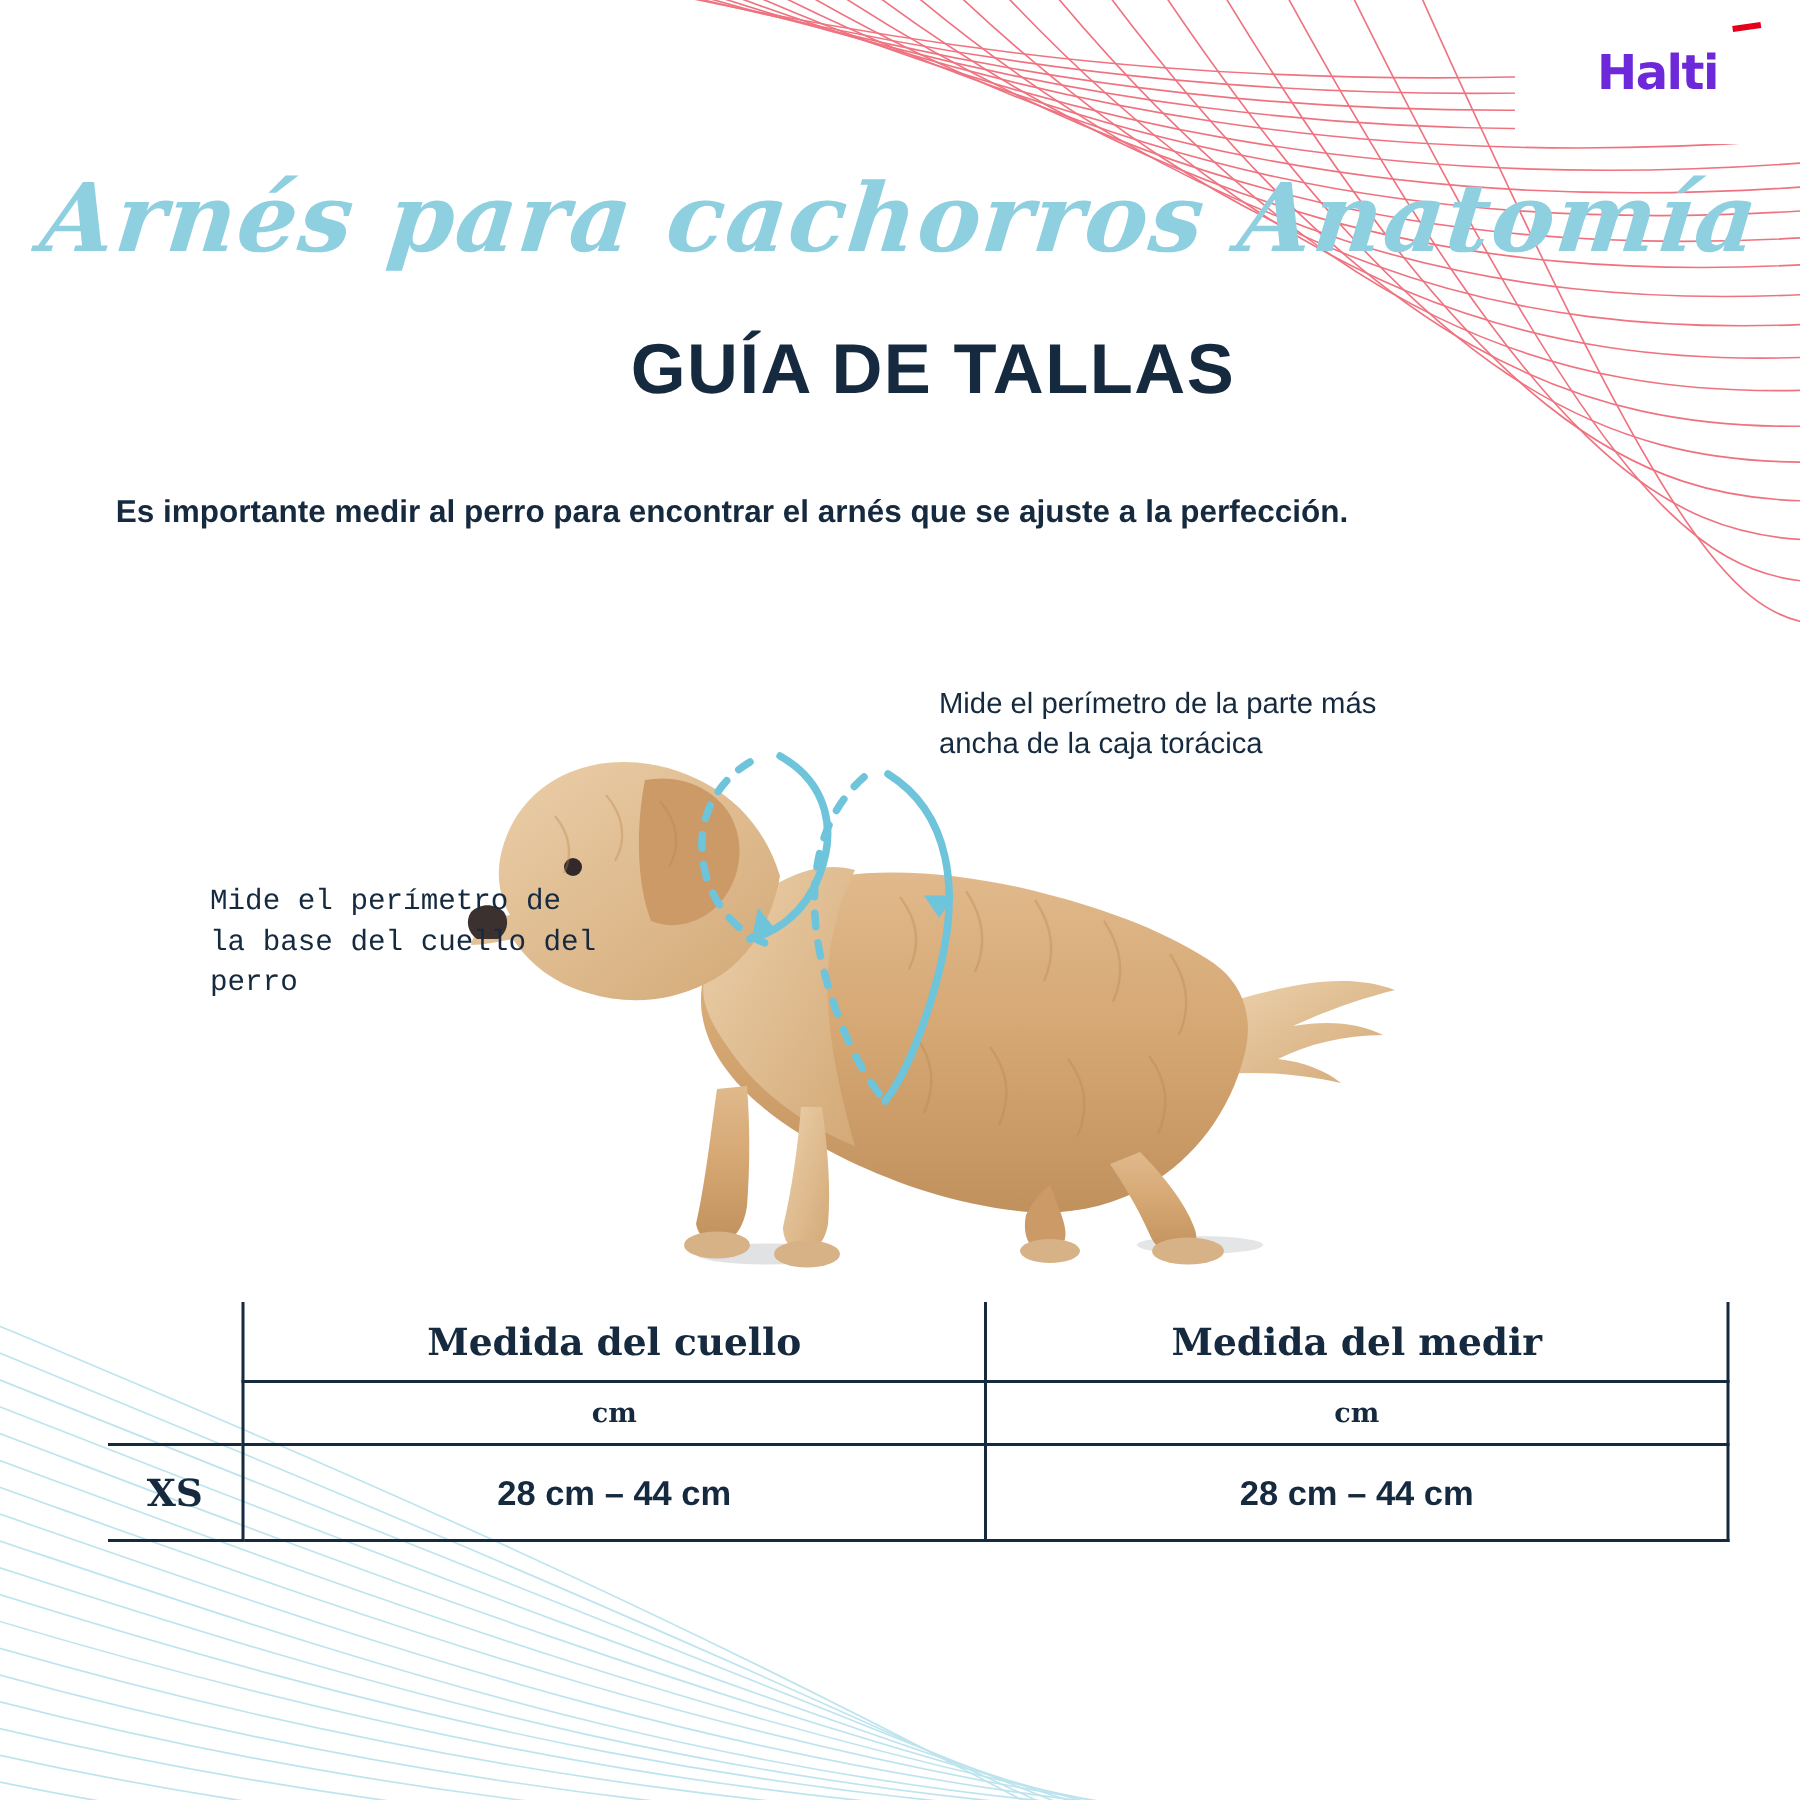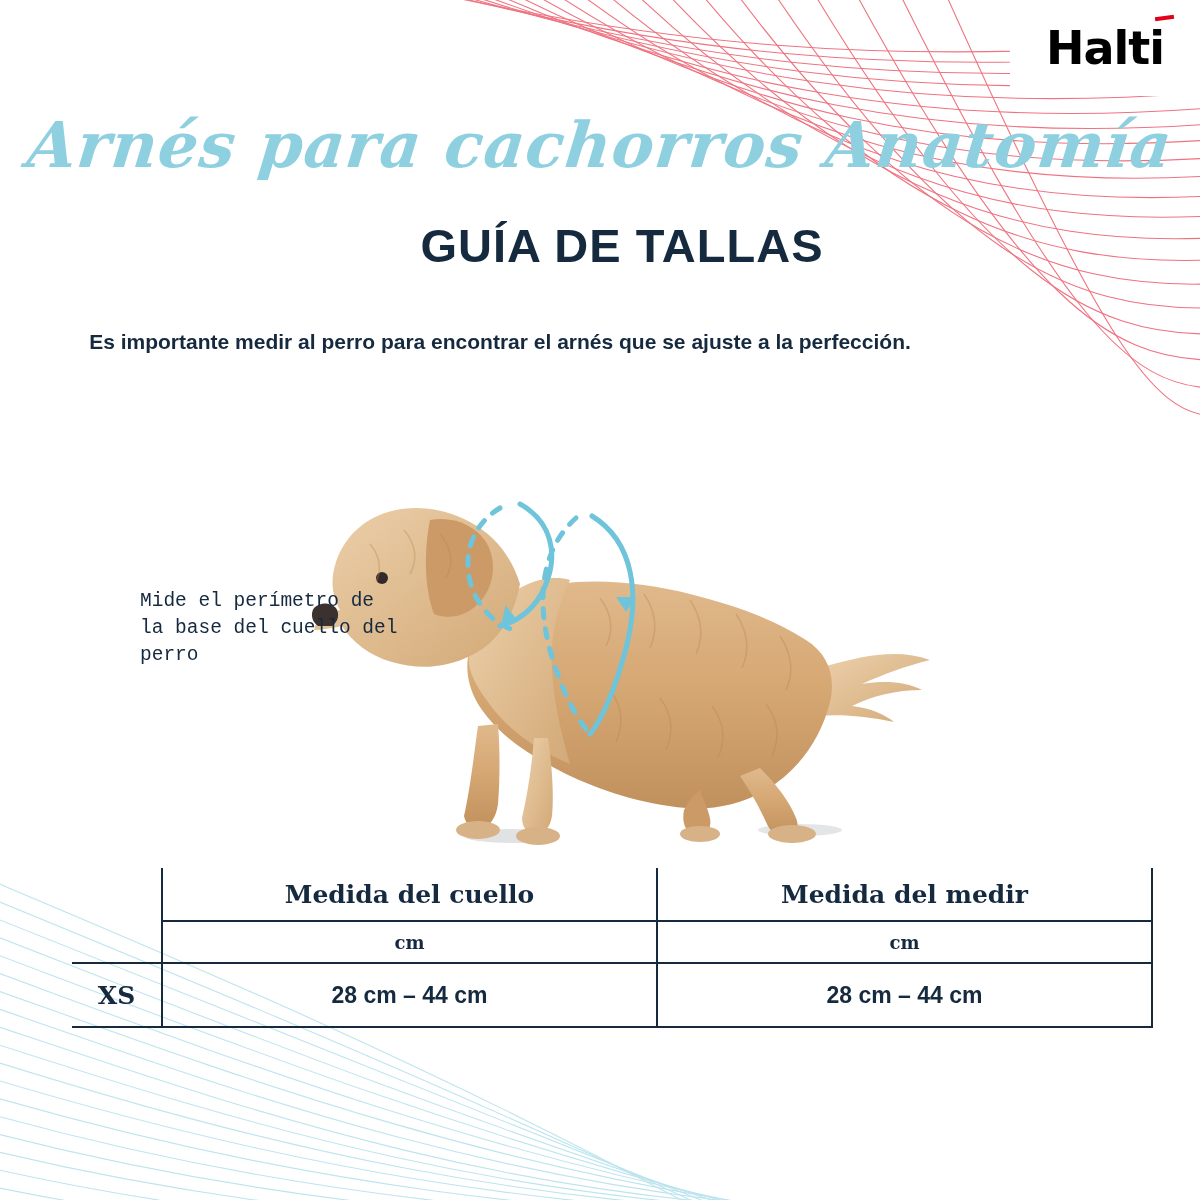--- a/index.html
+++ b/index.html
@@ -31,23 +31,23 @@
     width: 190px;
     height: 96px;
     background: #ffffff;
     display: flex;
     align-items: center;
     justify-content: center;
   }
   .logo-text {
     font-family: "DejaVu Sans", sans-serif;
     font-weight: 700;
-    font-size: 46px;
+    font-size: 32px;
     letter-spacing: -1px;
-    color: #000000;
+    color: #6d28d9;
     position: relative;
   }
   .logo-strike {
     position: absolute;
     width: 19px;
     height: 4px;
     background: #e2001a;
     top: 16px;
     right: 26px;
     transform: rotate(-8deg);
@@ -84,21 +84,20 @@
   .intro {
     position: absolute;
     top: 326px;
     left: 0;
     width: 976px;
     text-align: center;
     font-size: 21px;
     font-weight: 700;
     line-height: 31px;
     color: #15293f;
-    padding-left: 12px;
   }
 
   
   .illus {
     position: absolute;
     top: 398px;
     left: 0;
     width: 1200px;
     height: 460px;
   }
@@ -317,20 +316,21 @@
 
     <g fill="none" stroke="#6ec4da" stroke-width="5" stroke-linecap="round">
       <path d="M592,118 C634,144 640,196 626,250 C614,296 600,324 590,336"></path>
       <path d="M576,120 C542,150 536,200 550,252 C562,296 578,322 590,336" stroke-dasharray="9 11"></path>
     </g>
     <path d="M626,214 l-10,-15 l20,0 z" fill="#6ec4da"></path>
 
     <path d="M402,212 L470,204" stroke="#6ec4da" stroke-width="0" fill="none"></path>
   </svg>
 
+  <div class="callout callout-chest">Mide el perímetro de la parte más ancha de la caja torácica</div>
   <div class="callout callout-neck">Mide el perímetro de la base del cuello del perro</div>
 </div>
 
 <div class="table-wrap">
   <table class="sizes">
     <colgroup>
       <col class="col-size">
       <col class="col-meas">
       <col class="col-meas">
     </colgroup>

